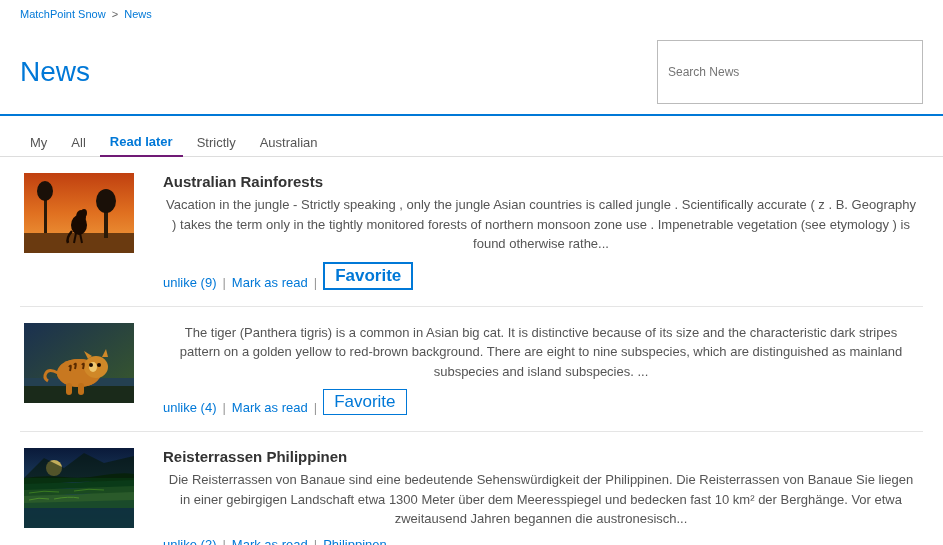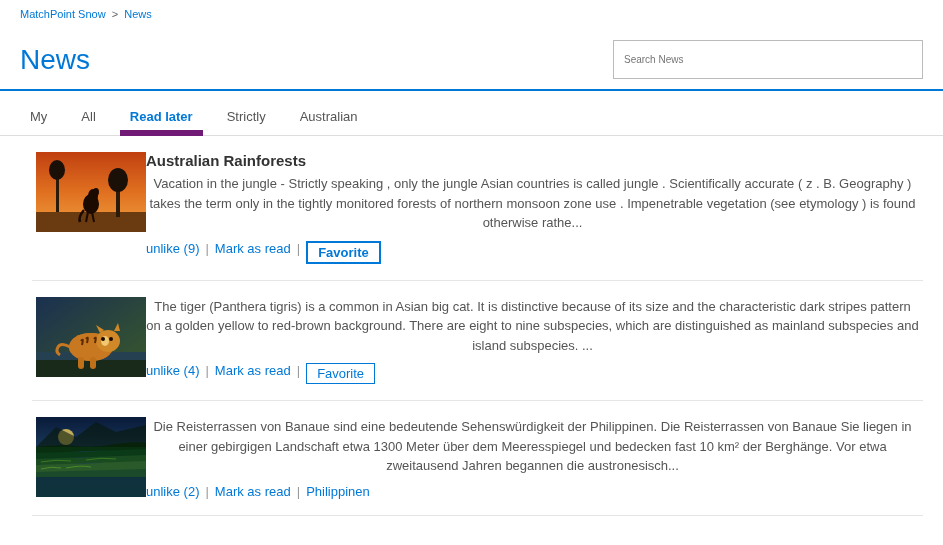--- a/index.html
+++ b/index.html
@@ -5,40 +5,40 @@
     * { box-sizing: border-box; margin: 0; padding: 0; }
     body { font-family: 'Segoe UI', Arial, sans-serif; font-size: 13px; color: #333; background: #fff; width: 943px; }
 
     
     .header { padding: 8px 20px 0 20px; }
     .breadcrumb { font-size: 11px; color: #666; margin-bottom: 20px; }
     .breadcrumb a { color: #0078d7; text-decoration: none; }
     .breadcrumb span { color: #0078d7; }
     .header-row { display: flex; align-items: center; justify-content: space-between; padding-bottom: 10px; }
     .page-title { font-size: 28px; font-weight: 300; color: #0078d7; }
-    .search-box { border: 1px solid #bbb; padding: 13px 10px; font-size: 10px; color: #999; width: 310px; outline: none; }
+    .search-box { border: 1px solid #bbb; padding: 24px 10px; font-size: 12px; color: #999; width: 266px; outline: none; }
     .header-divider { border: none; border-top: 2px solid #0078d7; margin: 0 0 0 0; }
 
     
-    .tabs { display: flex; align-items: flex-start; gap: 12px; padding: 12px 20px 0 20px; border-bottom: 1px solid #ddd; }
+    .tabs { display: flex; align-items: center; gap: 2px; padding: 12px 20px 0 20px; border-bottom: 1px solid #ddd; }
     .tab { padding: 6px 10px; font-size: 13px; color: #555; cursor: pointer; text-decoration: none; margin-right: 2px; }
-    .tab.active { color: #0078d7; font-weight: 600; border-bottom: 6px solid #701a75; margin-bottom: -1px; }
+    .tab.active { color: #0078d7; font-weight: 600; border-bottom: 2px solid #701a75; margin-bottom: -1px; }
 
     
     .news-list { padding: 0 20px; }
-    .news-item { display: flex; gap: 0; padding: 16px 4px; border-bottom: 1px solid #e5e5e5; margin-left: 12px; }
+    .news-item { display: flex; gap: 29px; padding: 16px 4px; border-bottom: 1px solid #e5e5e5; }
     .news-item:first-child { padding-top: 16px; }
     .news-thumb { width: 110px; height: 80px; flex-shrink: 0; object-fit: cover; overflow: hidden; }
     .news-content { flex: 1; }
     .news-title { font-size: 15px; font-weight: 600; color: #333; margin-bottom: 5px; }
     .news-desc { font-size: 13px; color: #555; line-height: 1.5; margin-bottom: 8px; text-align: center; }
-    .news-actions { display: flex; align-items: flex-start; gap: 0; font-size: 13px; }
+    .news-actions { display: flex; align-items: flex-end; gap: 0; font-size: 13px; }
     .action-link { color: #0078d7; text-decoration: none; cursor: pointer; }
     .action-sep { color: #999; margin: 0 6px; }
-    .action-btn { border: 1px solid #0078d7; background: #fff; color: #0078d7; padding: 2px 10px; font-size: 13px; cursor: pointer; }
+    .action-btn { border: 1px solid #0078d7; background: #fff; color: #0078d7; padding: 2px 10px; font-size: 17px; cursor: pointer; }
     .action-btn.highlighted { border: 2px solid #0078d7; font-weight: 600; }
 
     
     .thumb-canvas { width: 110px; height: 80px; display: block; }
   </style>
 </head>
 <body>
 
 <div class="header">
   <div class="breadcrumb">
@@ -179,20 +179,21 @@
 
         <path d="M5,52 Q15,49 25,51" stroke="#4a8a2a" stroke-width="1" fill="none"></path>
         <path d="M30,51 Q45,48 55,50" stroke="#4a8a2a" stroke-width="1" fill="none"></path>
         <path d="M5,45 Q20,42 35,44" stroke="#3a7a20" stroke-width="1" fill="none"></path>
         <path d="M50,43 Q65,40 80,42" stroke="#3a7a20" stroke-width="1" fill="none"></path>
 
         <polygon points="0,30 20,10 40,20 60,5 80,15 110,8 110,30" fill="#061808" opacity="0.6"></polygon>
       </svg>
     </div>
     <div class="news-content">
+      <div class="news-title">Reisterrassen Philippinen</div>
       <div class="news-desc">Die Reisterrassen von Banaue sind eine bedeutende Sehenswürdigkeit der Philippinen. Die Reisterrassen von Banaue Sie liegen in einer gebirgigen Landschaft etwa 1300 Meter über dem Meeresspiegel und bedecken fast 10 km² der Berghänge. Vor etwa zweitausend Jahren begannen die austronesisch...</div>
       <div class="news-actions">
         <a class="action-link">unlike (2)</a>
         <span class="action-sep">|</span>
         <a class="action-link">Mark as read</a>
         <span class="action-sep">|</span>
         <a class="action-link">Philippinen</a>
       </div>
     </div>
   </div>

